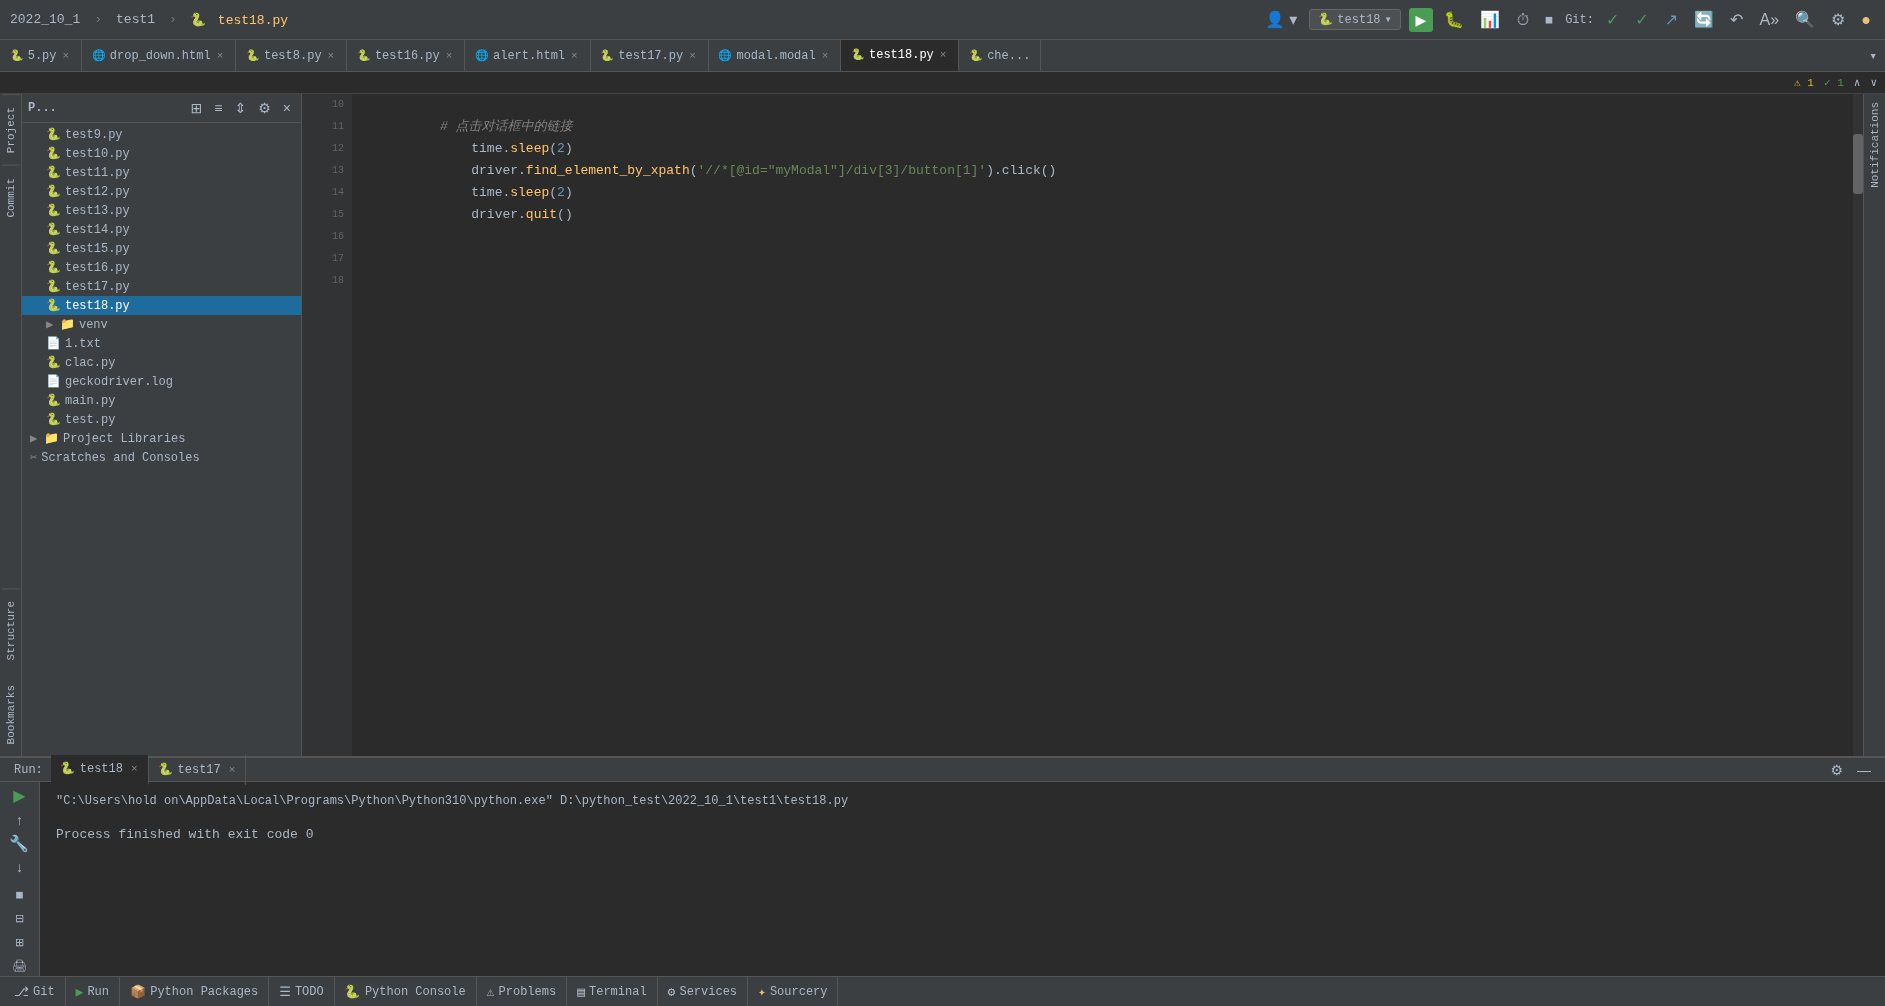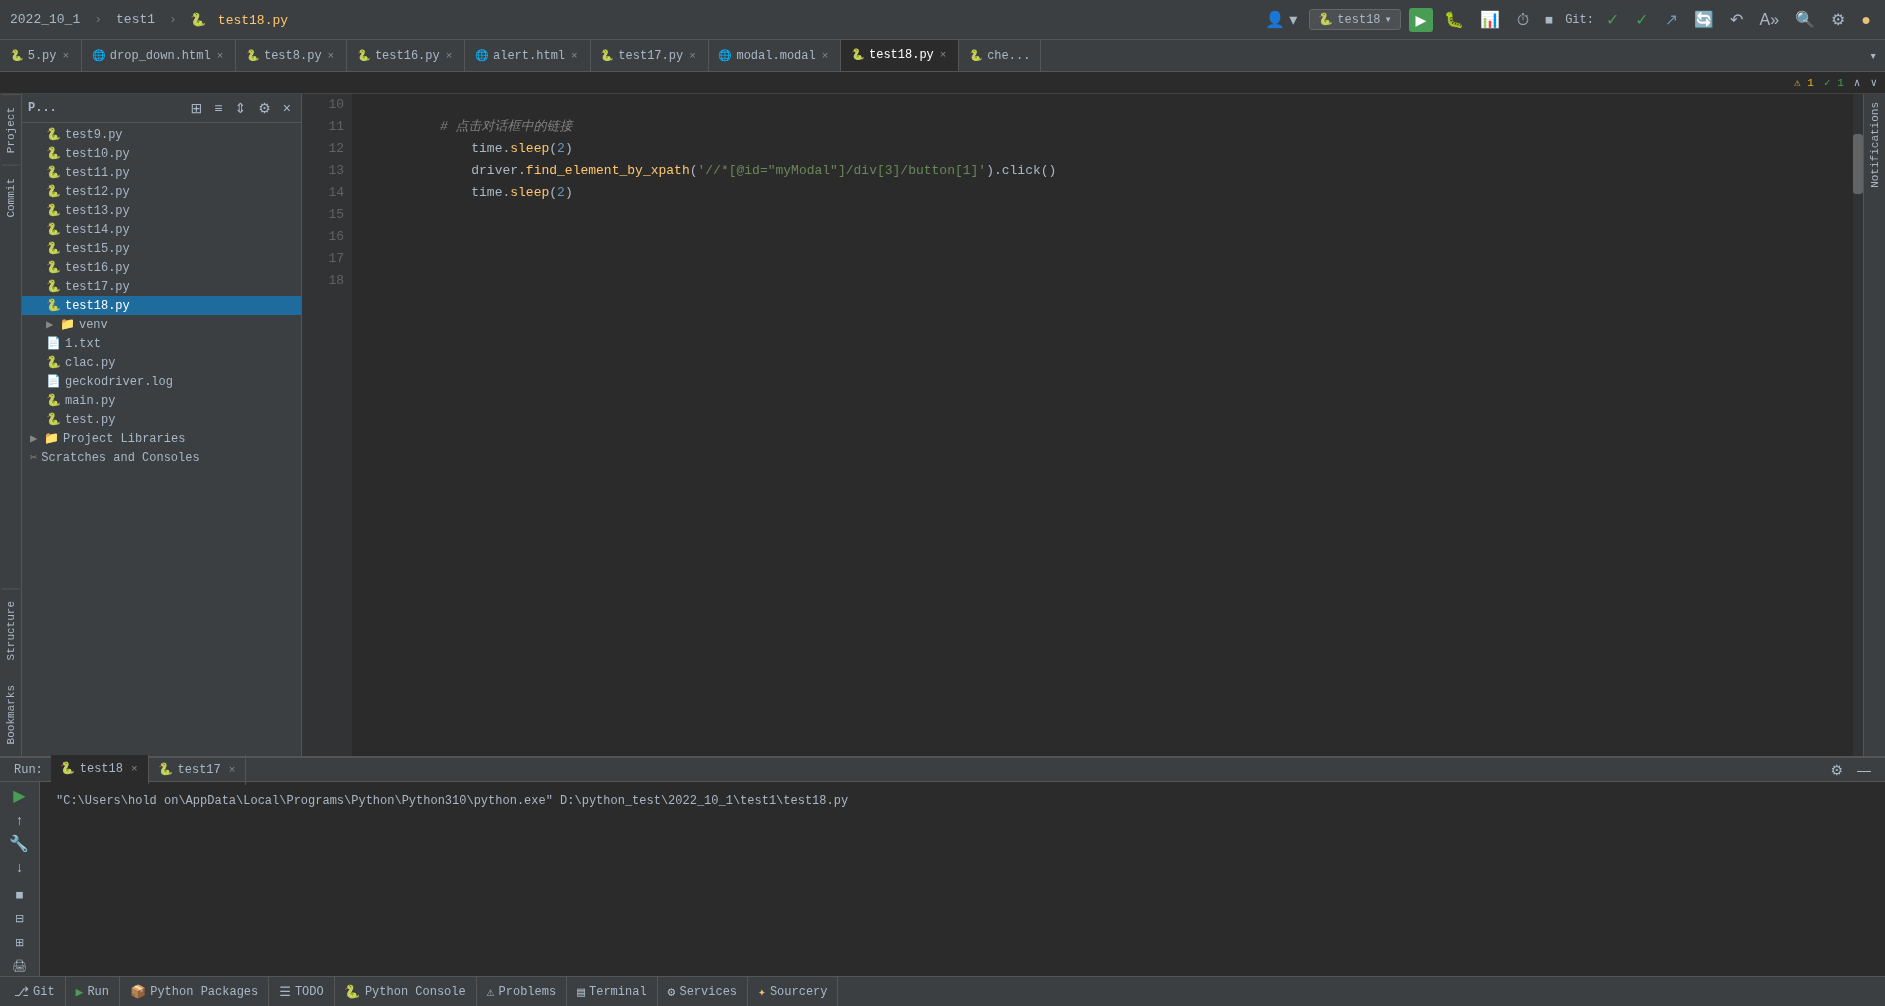--- a/index.html
+++ b/index.html
@@ -175,21 +175,21 @@
       flex: 1;
       display: flex;
       overflow: hidden;
     }
     .line-numbers {
       width: 50px;
       background: #313335;
       color: #606366;
       text-align: right;
       padding: 0 8px;
-      font-size: 13px;
+      font-size: 10px;
       line-height: 22px;
       user-select: none;
       flex-shrink: 0;
       overflow: hidden;
     }
     .line-numbers div { height: 22px; }
     .code-content {
       flex: 1;
       padding: 0 10px;
       overflow-y: auto;
@@ -606,20 +606,23 @@
         </div>
         <div class="code-line">
           <span>    </span><span>time</span><span>.</span><span class="fn">sleep</span><span>(</span><span class="num">2</span><span>)</span>
         </div>
         <div class="code-line">
           <span>    </span><span>driver</span><span>.</span><span class="fn">find_element_by_xpath</span><span>(</span><span class="str">'//*[@id="myModal"]/div[3]/button[1]'</span><span>).click()</span>
         </div>
         <div class="code-line">
           <span>    </span><span>time</span><span>.</span><span class="fn">sleep</span><span>(</span><span class="num">2</span><span>)</span>
         </div>
+        <div class="code-line">
+          <span>    </span><span>driver</span><span>.</span><span class="fn">quit</span><span>()</span>
+        </div>
         <div class="code-line">&nbsp;</div>
         <div class="code-line">&nbsp;</div>
       </div>
 
       <div class="editor-scrollbar">
         <div class="scrollbar-thumb"></div>
       </div>
     </div>
   </div>
 
@@ -657,20 +660,21 @@
       <button class="run-left-btn" style="font-size:14px;">↓</button>
       <div style="flex:1;"></div>
       <button class="run-left-btn stop">⏹</button>
       <button class="run-left-btn" style="font-size:11px;">⊟</button>
       <button class="run-left-btn" style="font-size:11px;">⊞</button>
       <button class="run-left-btn" style="font-size:12px;">🖨</button>
     </div>
 
     <div class="run-output">
       <div class="run-cmd">"C:\Users\hold on\AppData\Local\Programs\Python\Python310\python.exe" D:\python_test\2022_10_1\test1\test18.py</div>
+      <div class="run-result">Process finished with exit code 0</div>
     </div>
   </div>
 </div>
 
 <div class="status-bar">
   <div class="status-item">
     <span class="status-icon">⎇</span>
     <span>Git</span>
   </div>
   <div class="status-item">

